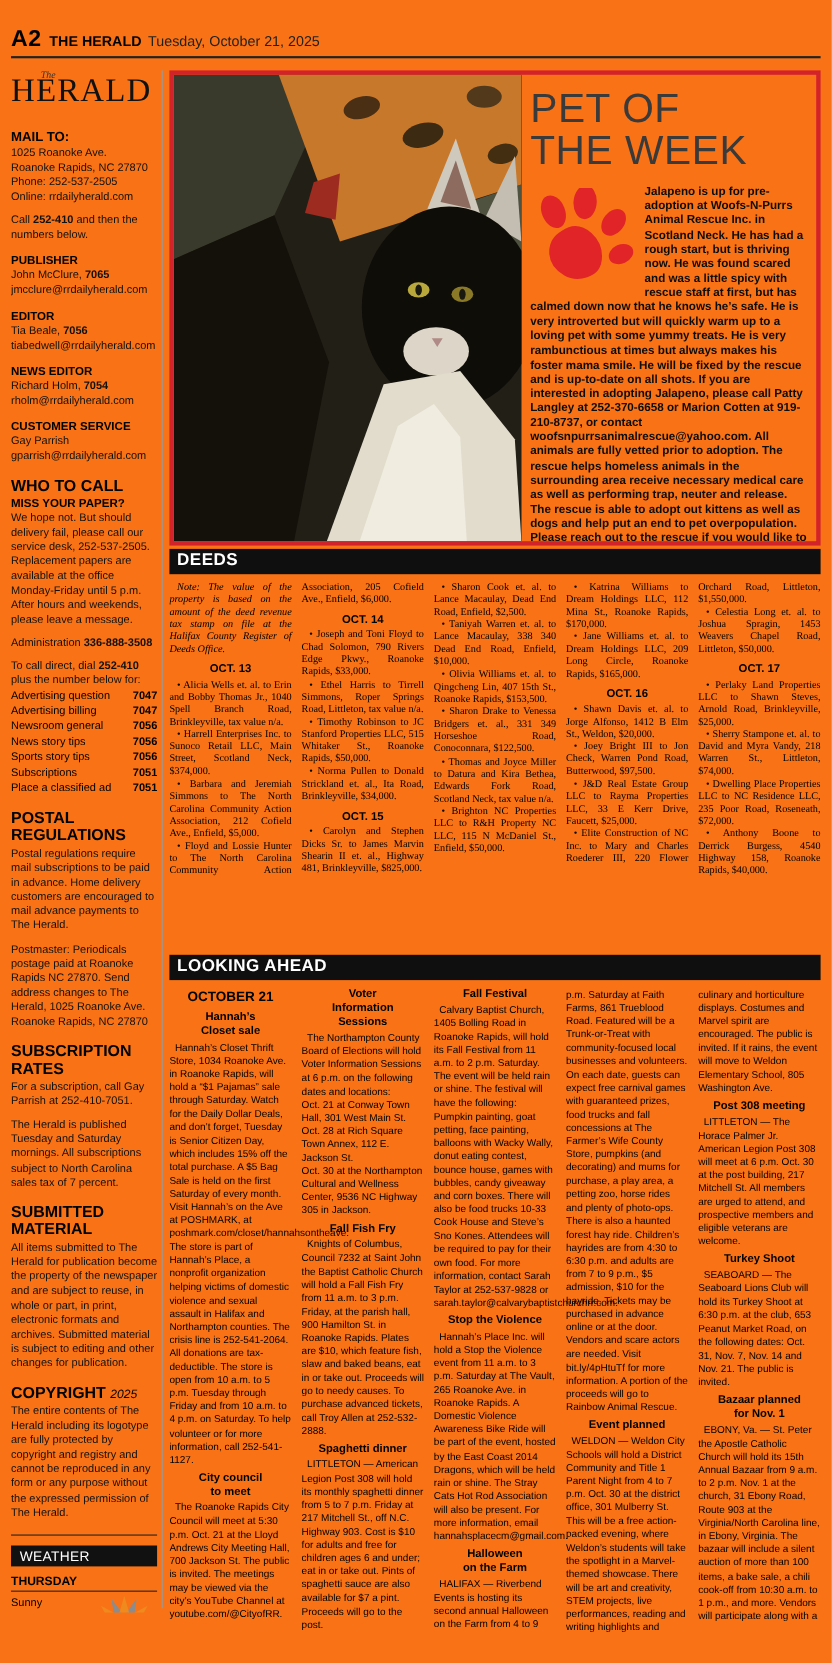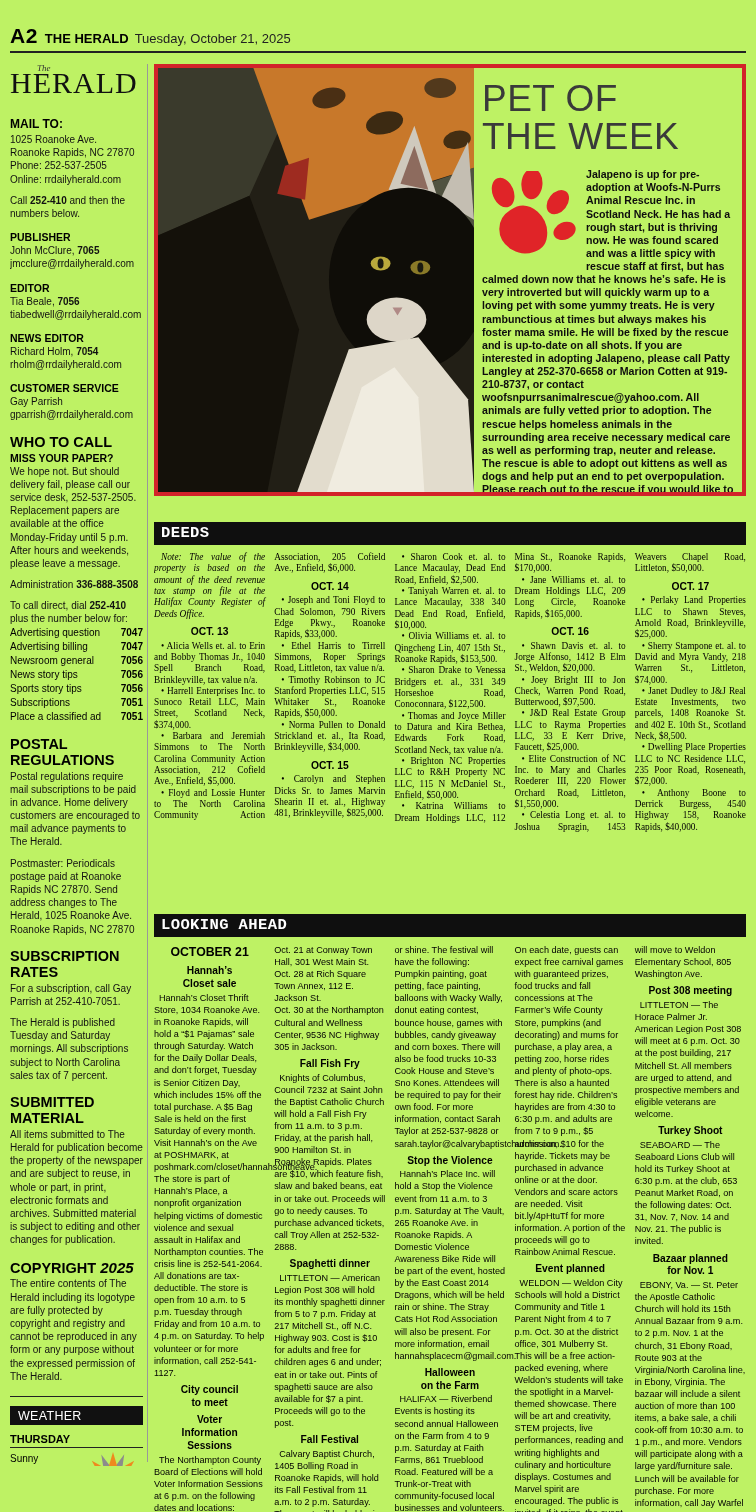--- a/index.html
+++ b/index.html
@@ -1,17 +1,17 @@
 <!DOCTYPE html>
 <html><head>
 <meta charset="utf-8">
 <style>
   * { box-sizing: border-box; margin: 0; padding: 0; }
   body { background:#e8e8e8; font-family:"Liberation Sans","DejaVu Sans",sans-serif; }
-  .page { position:relative; width:756px; height:1512px; background:#bef264; overflow:hidden; color:#000; }
+  .page { position:relative; width:756px; height:1512px; background:#f97316; overflow:hidden; color:#000; }
 
   
   .hdr { position:absolute; top:24px; left:10px; right:10px; border-bottom:2px solid #222; padding-bottom:3px; }
   .hdr .pg { font-size:21px; font-weight:bold; letter-spacing:0.5px; }
   .hdr .mh { font-size:13px; font-weight:bold; margin-left:7px; }
   .hdr .dt { font-size:13px; color:#222; margin-left:6px; }
 
   
   .sidebar { position:absolute; left:10px; top:62px; width:133px; height:1404px; overflow:hidden; }
   .vrule { position:absolute; left:147px; top:64px; width:1px; height:1398px; background:#999; }
@@ -38,21 +38,21 @@
   .main { position:absolute; left:154px; top:64px; width:592px; }
 
   .pet-box { width:100%; height:432px; border:4px solid #d2232a; display:flex; overflow:hidden; }
   .pet-photo { width:316px; flex:0 0 316px; height:100%; background:#221f18; }
   .pet-photo svg { width:100%; height:100%; display:block; }
   .pet-right { flex:1; padding:10px 8px 0 8px; overflow:hidden; }
   .pet-title { font-size:37px; line-height:1.03; font-weight:300; color:#3a3a3a; letter-spacing:0.5px; margin:2px 0 12px; white-space:pre-line; }
   .pet-body { font-size:10.6px; font-weight:bold; line-height:1.24; color:#0d0d0d; }
   .paw { float:left; width:96px; height:92px; margin:3px 8px 2px 0; }
 
-  .sec-bar { margin-top:26px; background:#0f0f0f; color:#fff; font-weight:bold; font-size:15.5px; padding:2px 0 3px 7px; letter-spacing:0.4px;font-family:Liberation Mono, monospace; }
+  .sec-bar { margin-top:3px; background:#0f0f0f; color:#fff; font-weight:bold; font-size:15.5px; padding:2px 0 3px 7px; letter-spacing:0.4px; }
 
   .deeds-cols { margin-top:7px; height:336px; column-count:5; column-gap:9px; overflow:hidden;
     font-family:"Liberation Serif","DejaVu Serif",serif; font-size:9.3px; line-height:1.22; text-align:justify; }
   .dd-note { font-style:italic; text-indent:7px; margin-bottom:4px; }
   .dd-date { font-family:"Liberation Sans","DejaVu Sans",sans-serif; font-size:10.3px; font-weight:bold; text-align:center; margin:6px 0 2px; }
   .dd-e { text-indent:7px; }
 
   .la-cols { margin-top:7px; height:588px; column-count:5; column-gap:9px; overflow:hidden;
     font-size:9.1px; line-height:1.33; }
   .la-date { font-size:12.3px; font-weight:bold; text-align:center; margin-bottom:1px; }
@@ -163,21 +163,21 @@
     <div class="sb-big" style="white-space:pre-line">SUBSCRIPTION
 RATES</div>
     <div class="sb-p">For a subscription, call Gay Parrish at 252-410-7051.</div>
     <div class="sb-gap"></div>
     <div class="sb-p">The Herald is published Tuesday and Saturday mornings. All subscriptions subject to North Carolina sales tax of 7 percent.</div>
 
     <div class="sb-big" style="white-space:pre-line">SUBMITTED
 MATERIAL</div>
     <div class="sb-p">All items submitted to The Herald for publication become the property of the newspaper and are subject to reuse, in whole or part, in print, electronic formats and archives. Submitted material is subject to editing and other changes for publication.</div>
 
-    <div class="sb-big"><span>COPYRIGHT</span> <span style="font-size:15px;font-style:italic;font-weight:bold">2025</span></div>
+    <div class="sb-big"><span>COPYRIGHT</span> <span style="font-size:11px;font-style:italic;font-weight:normal">2025</span></div>
     <div class="sb-p">The entire contents of The Herald including its logotype are fully protected by copyright and registry and cannot be reproduced in any form or any purpose without the expressed permission of The Herald.</div>
 
     <div class="sb-hr"></div>
     <div class="w-bar">WEATHER</div>
 
     <div>
 
         <div class="w-day">
           <div class="w-name">THURSDAY</div>
           <div class="w-row">
@@ -329,40 +329,40 @@
               <p class="dd-e">• Celestia Long et. al. to Joshua Spragin, 1453 Weavers Chapel Road, Littleton, $50,000.</p>
             </div>
 
           <h4 class="dd-date">OCT. 17</h4>
           <div>
 
               <p class="dd-e">• Perlaky Land Properties LLC to Shawn Steves, Arnold Road, Brinkleyville, $25,000.</p>
 
               <p class="dd-e">• Sherry Stampone et. al. to David and Myra Vandy, 218 Warren St., Littleton, $74,000.</p>
 
-              <p class="dd-e">• Janet Dudley to J&amp;J Real Estate Investments, two parcels, 1408 Roanoke St. and 402 E. 10th St., Scotland Neck, $8,500.</p>
 
               <p class="dd-e">• Dwelling Place Properties LLC to NC Residence LLC, 235 Poor Road, Roseneath, $72,000.</p>
 
               <p class="dd-e">• Anthony Boone to Derrick Burgess, 4540 Highway 158, Roanoke Rapids, $40,000.</p>
             </div>
         </div>
     </div>
 
     <div class="sec-bar">LOOKING AHEAD</div>
     <div class="la-cols">
       <h3 class="la-date">OCTOBER 21</h3>
       <div>
 
           <h4 class="la-title">Hannah’s
 Closet sale</h4>
           <p class="la-body">Hannah’s Closet Thrift Store, 1034 Roanoke Ave. in Roanoke Rapids, will hold a “$1 Pajamas” sale through Saturday. Watch for the Daily Dollar Deals, and don’t forget, Tuesday is Senior Citizen Day, which includes 15% off the total purchase. A $5 Bag Sale is held on the first Saturday of every month. Visit Hannah’s on the Ave at POSHMARK, at poshmark.com/closet/hannahsontheave. The store is part of Hannah’s Place, a nonprofit organization helping victims of domestic violence and sexual assault in Halifax and Northampton counties. The crisis line is 252-541-2064. All donations are tax-deductible. The store is open from 10 a.m. to 5 p.m. Tuesday through Friday and from 10 a.m. to 4 p.m. on Saturday. To help volunteer or for more information, call 252-541-1127.</p>
 
           <h4 class="la-title">City council
 to meet</h4>
+          <p class="la-body">The Roanoke Rapids City Council will meet at 5:30 p.m. Oct. 21 at the Lloyd Andrews City Meeting Hall, 700 Jackson St. The public is invited. The meetings may be viewed via the city’s YouTube Channel at youtube.com/@CityofRR.</p>
 
           <h4 class="la-title">Voter
 Information
 Sessions</h4>
           <p class="la-body">The Northampton County Board of Elections will hold Voter Information Sessions at 6 p.m. on the following dates and locations:
 Oct. 21 at Conway Town Hall, 301 West Main St.
 Oct. 28 at Rich Square Town Annex, 112 E. Jackson St.
 Oct. 30 at the Northampton Cultural and Wellness Center, 9536 NC Highway 305 in Jackson.</p>
 
           <h4 class="la-title">Fall Fish Fry</h4>

